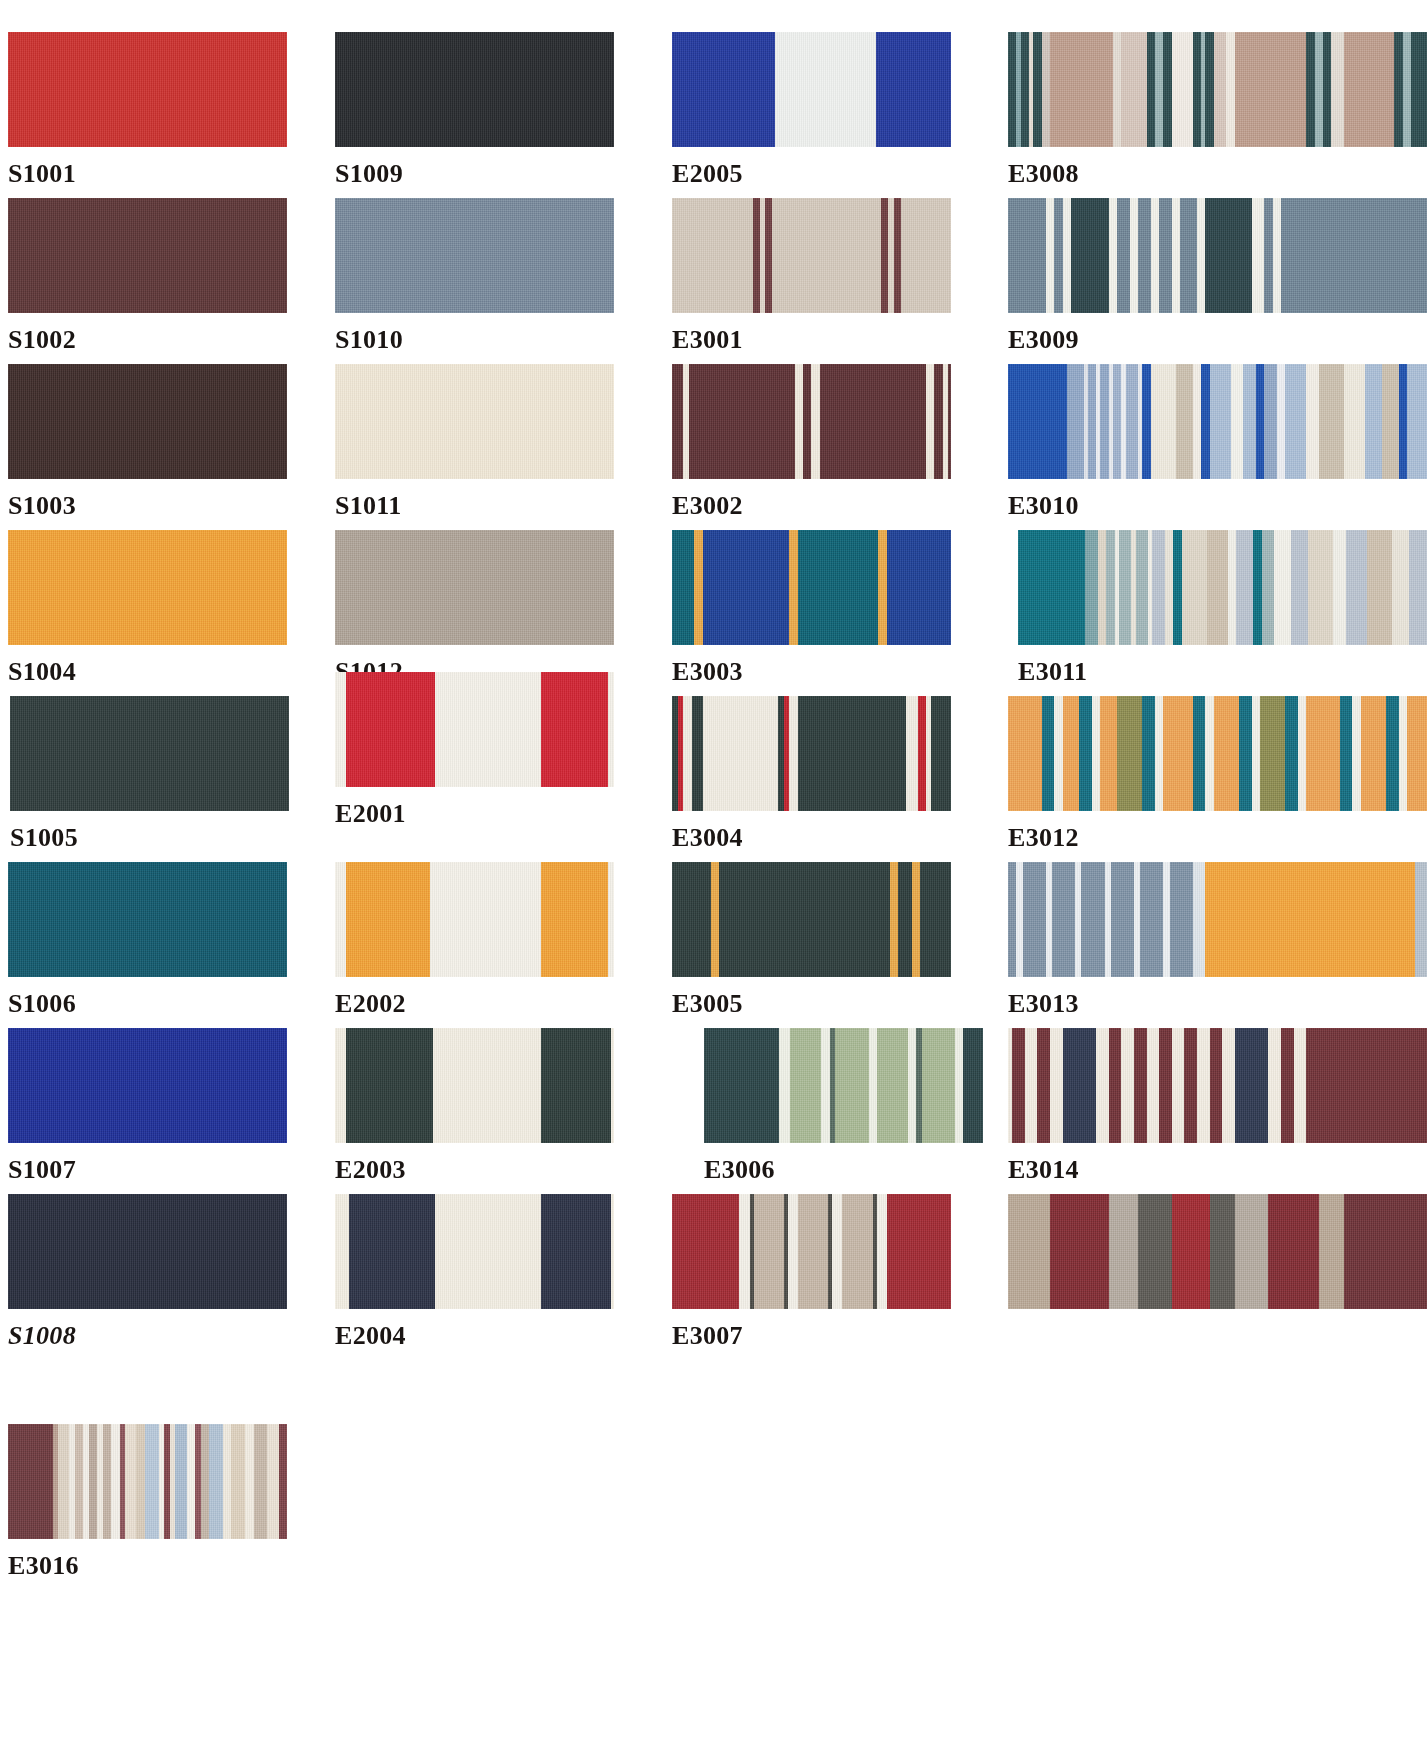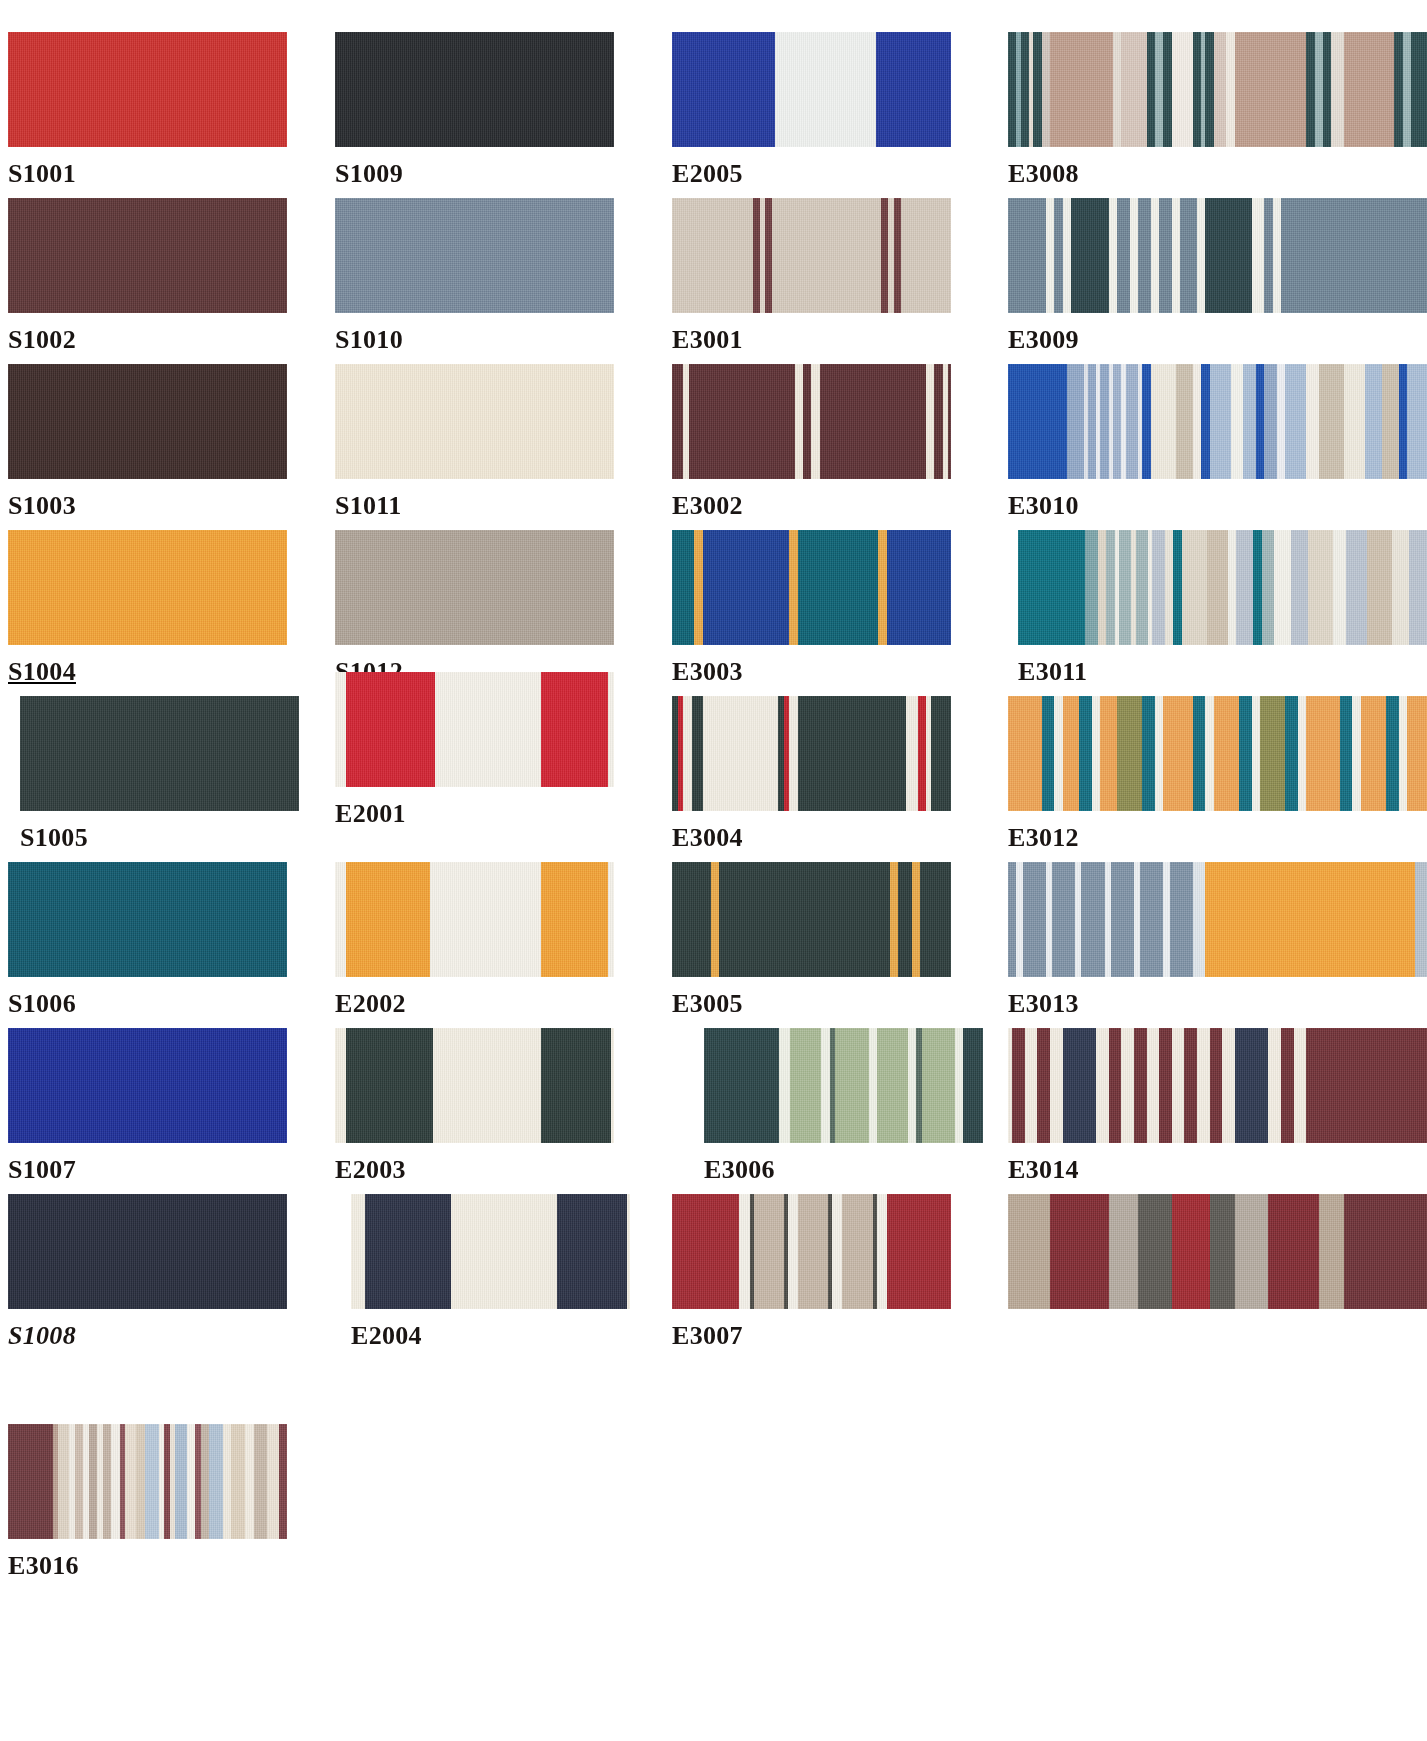--- a/index.html
+++ b/index.html
@@ -44,28 +44,28 @@
         </div>
         <div class="lbl">S1002</div>
       </div>
       <div class="cell" style="position: absolute; top: 332px; left: 0px; width: 279px;">
         <div class="sw" style="background-image: linear-gradient(to right, rgb(61, 44, 42), rgb(61, 44, 42)); width: 279px;">
           <span class="tex"></span>
           <span class="texv"></span>
         </div>
         <div class="lbl">S1003</div>
       </div>
-      <div class="cell" style="position: absolute; top: 498px; left: 0px; width: 279px; text-decoration: underline;">
+      <div class="cell" style="position: absolute; top: 498px; left: 0px; width: 279px;">
         <div class="sw" style="background-image: linear-gradient(to right, rgb(240, 160, 55), rgb(240, 160, 55)); width: 279px;">
           <span class="tex"></span>
           <span class="texv"></span>
         </div>
         <div class="lbl">S1004</div>
       </div>
-      <div class="cell" style="position: absolute; top: 664px; left: 12px; width: 279px;">
+      <div class="cell" style="position: absolute; top: 664px; left: 2px; width: 279px;">
         <div class="sw" style="background-image: linear-gradient(to right, rgb(47, 59, 59), rgb(47, 59, 59)); width: 279px;">
           <span class="tex"></span>
           <span class="texv"></span>
         </div>
         <div class="lbl">S1005</div>
       </div>
       <div class="cell" style="position: absolute; top: 830px; left: 0px; width: 279px;">
         <div class="sw" style="background-image: linear-gradient(to right, rgb(19, 87, 106), rgb(19, 87, 106)); width: 279px;">
           <span class="tex"></span>
           <span class="texv"></span>
@@ -137,21 +137,21 @@
         </div>
         <div class="lbl">E2002</div>
       </div>
       <div class="cell" style="position: absolute; top: 996px; left: 0px; width: 279px;">
         <div class="sw" style="background-image: linear-gradient(to right, rgb(241, 237, 226) 0px, rgb(241, 237, 226) 4%, rgb(45, 60, 58) 4%, rgb(45, 60, 58) 35%, rgb(241, 237, 226) 35%, rgb(241, 237, 226) 74%, rgb(45, 60, 58) 74%, rgb(45, 60, 58) 99%, rgb(241, 237, 226) 99%, rgb(241, 237, 226) 100%); width: 279px;">
           <span class="tex"></span>
           <span class="texv"></span>
         </div>
         <div class="lbl">E2003</div>
       </div>
-      <div class="cell" style="position: absolute; top: 1162px; left: 16px; width: 279px;">
+      <div class="cell" style="position: absolute; top: 1162px; left: 0px; width: 279px;">
         <div class="sw" style="background-image: linear-gradient(to right, rgb(241, 237, 226) 0px, rgb(241, 237, 226) 5%, rgb(44, 50, 69) 5%, rgb(44, 50, 69) 36%, rgb(241, 237, 226) 36%, rgb(241, 237, 226) 74%, rgb(44, 50, 69) 74%, rgb(44, 50, 69) 99%, rgb(241, 237, 226) 99%, rgb(241, 237, 226) 100%); width: 279px;">
           <span class="tex"></span>
           <span class="texv"></span>
         </div>
         <div class="lbl">E2004</div>
       </div>
     </div>
     <div class="col col-3" style="left: 672px; width: 279px;">
       <div class="cell" style="position: absolute; top: 0px; left: 0px; width: 279px;">
         <div class="sw" style="background-image: linear-gradient(to right, rgb(35, 57, 155) 0px, rgb(35, 57, 155) 37%, rgb(238, 240, 238) 37%, rgb(238, 240, 238) 73%, rgb(35, 57, 155) 73%, rgb(35, 57, 155) 100%); width: 279px;">

